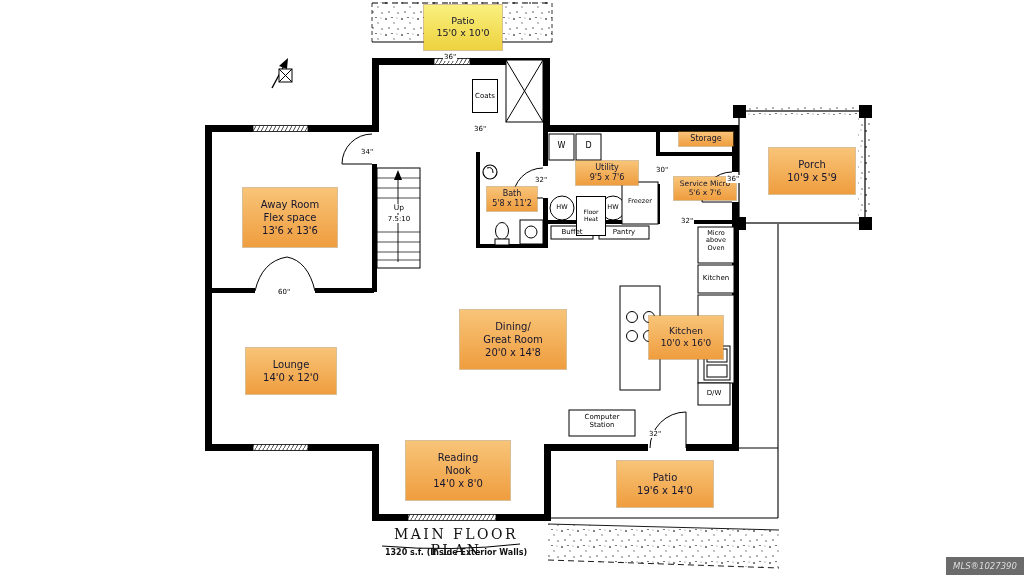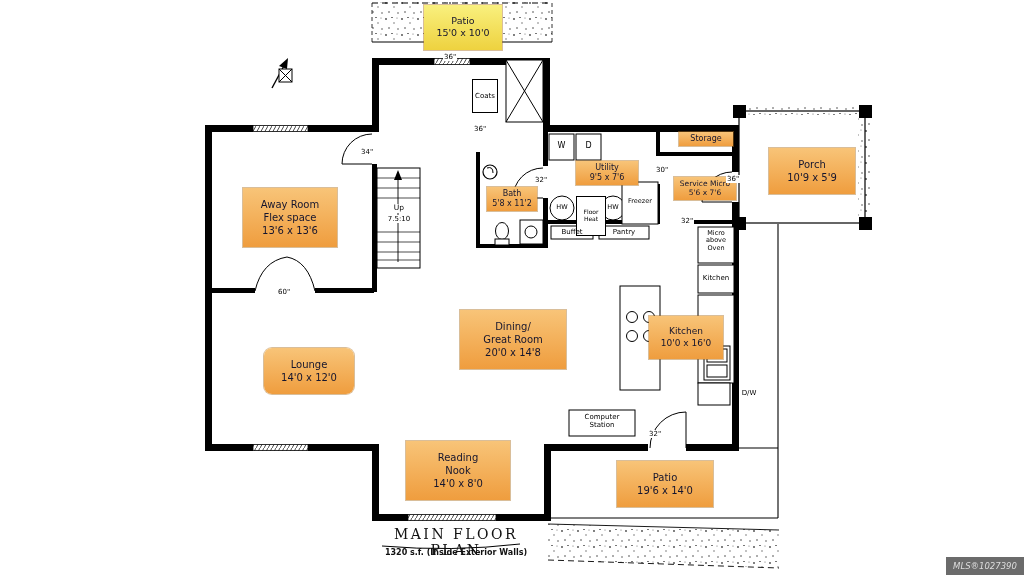--- a/index.html
+++ b/index.html
@@ -216,21 +216,21 @@
   <div class="rlabel xs" style="left:674px;top:177px;width:58px;">
     <div>Service Micro</div>
     <div>5'6 x 7'6</div>
   </div>
 
   <div class="rlabel" style="left:769px;top:148px;width:78px;">
     <div>Porch</div>
     <div>10'9 x 5'9</div>
   </div>
 
-  <div class="rlabel" style="left:264px;top:348px;width:82px;border-radius:8px;">
+  <div class="rlabel" style="left:246px;top:348px;width:82px;">
     <div>Lounge</div>
     <div>14'0 x 12'0</div>
   </div>
 
   <div class="rlabel" style="left:460px;top:310px;width:98px;">
     <div>Dining/</div>
     <div>Great Room</div>
     <div>20'0 x 14'8</div>
   </div>
 
@@ -261,21 +261,21 @@
   </div>
   <div class="fx" style="left:622px;top:198px;width:36px;font-size:6.5px;">Freezer</div>
   <div class="fx" style="left:551px;top:228px;width:42px;font-size:7px;">Buffet</div>
   <div class="fx" style="left:599px;top:228px;width:50px;font-size:7px;">Pantry</div>
   <div class="fx" style="left:698px;top:230px;width:36px;font-size:6.5px;">
     <div>Micro</div>
     <div>above</div>
     <div>Oven</div>
   </div>
   <div class="fx" style="left:698px;top:274px;width:36px;font-size:7px;">Kitchen</div>
-  <div class="fx" style="left:698px;top:389px;width:32px;font-size:7px;padding-left:35px;">D/W</div>
+  <div class="fx" style="left:698px;top:389px;width:32px;font-size:7px;">D/W</div>
   <div class="fx" style="left:569px;top:413px;width:66px;font-size:7px;">
     <div>Computer</div>
     <div>Station</div>
   </div>
   <div class="fx" style="left:386px;top:204px;width:26px;font-size:7.5px;background:#fff;">Up</div>
   <div class="fx" style="left:382px;top:215px;width:34px;font-size:7px;background:#fff;">7.5:10</div>
 
   <div class="dim" style="left:443px;top:53px;">36"</div>
   <div class="dim" style="left:473px;top:125px;">36"</div>
   <div class="dim" style="left:360px;top:148px;">34"</div>

